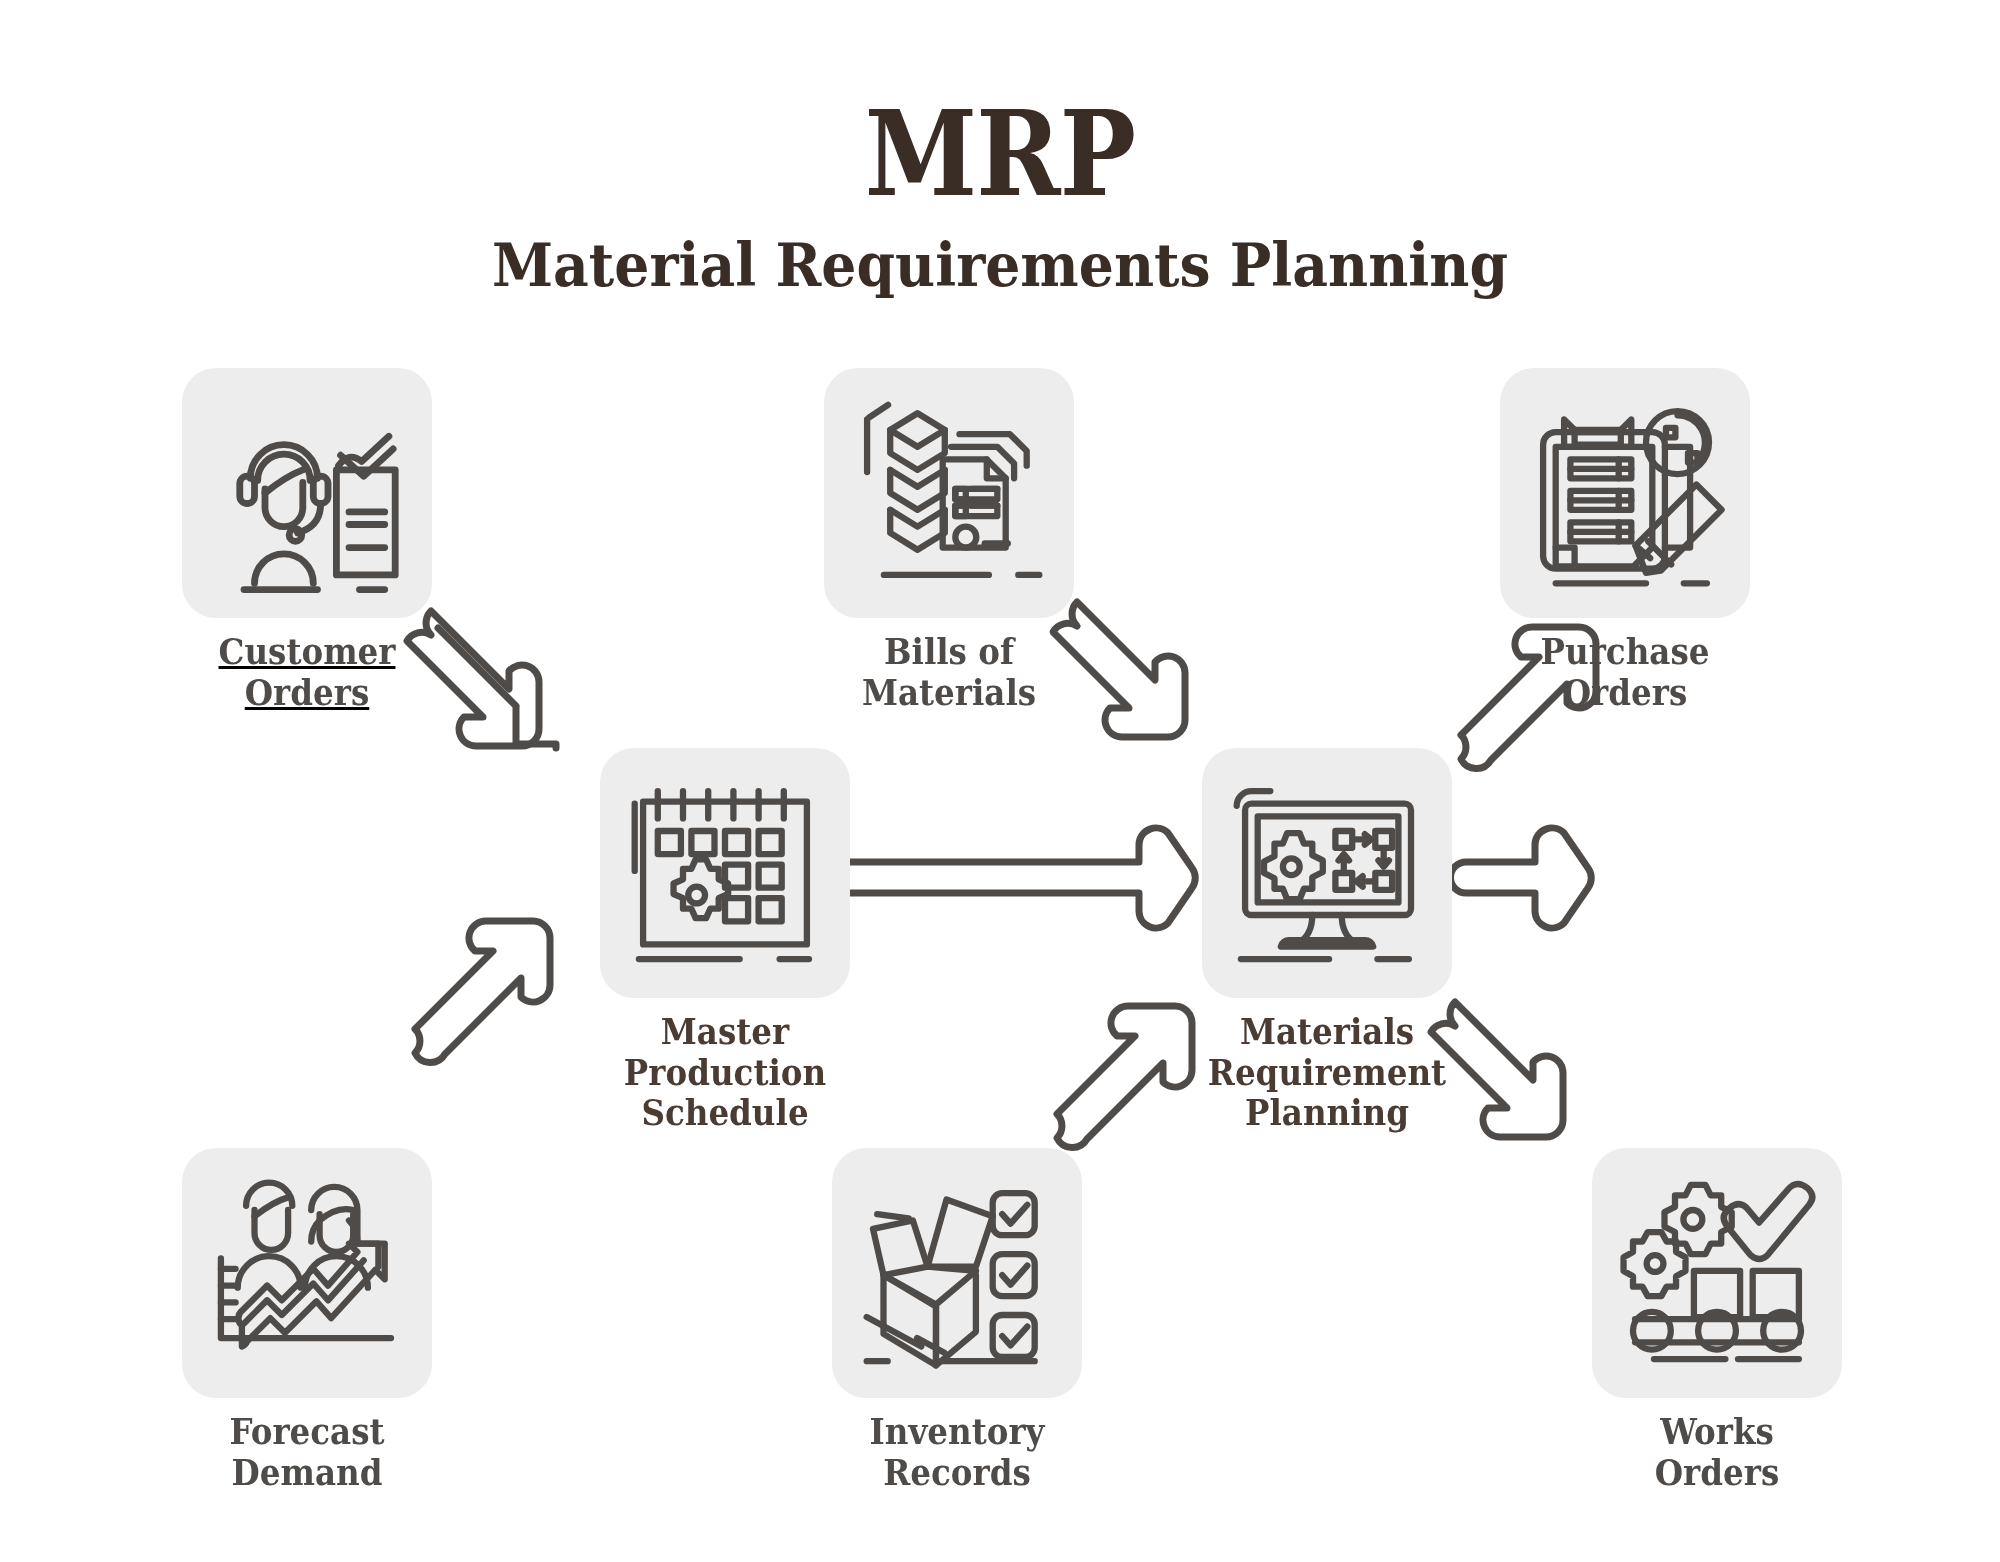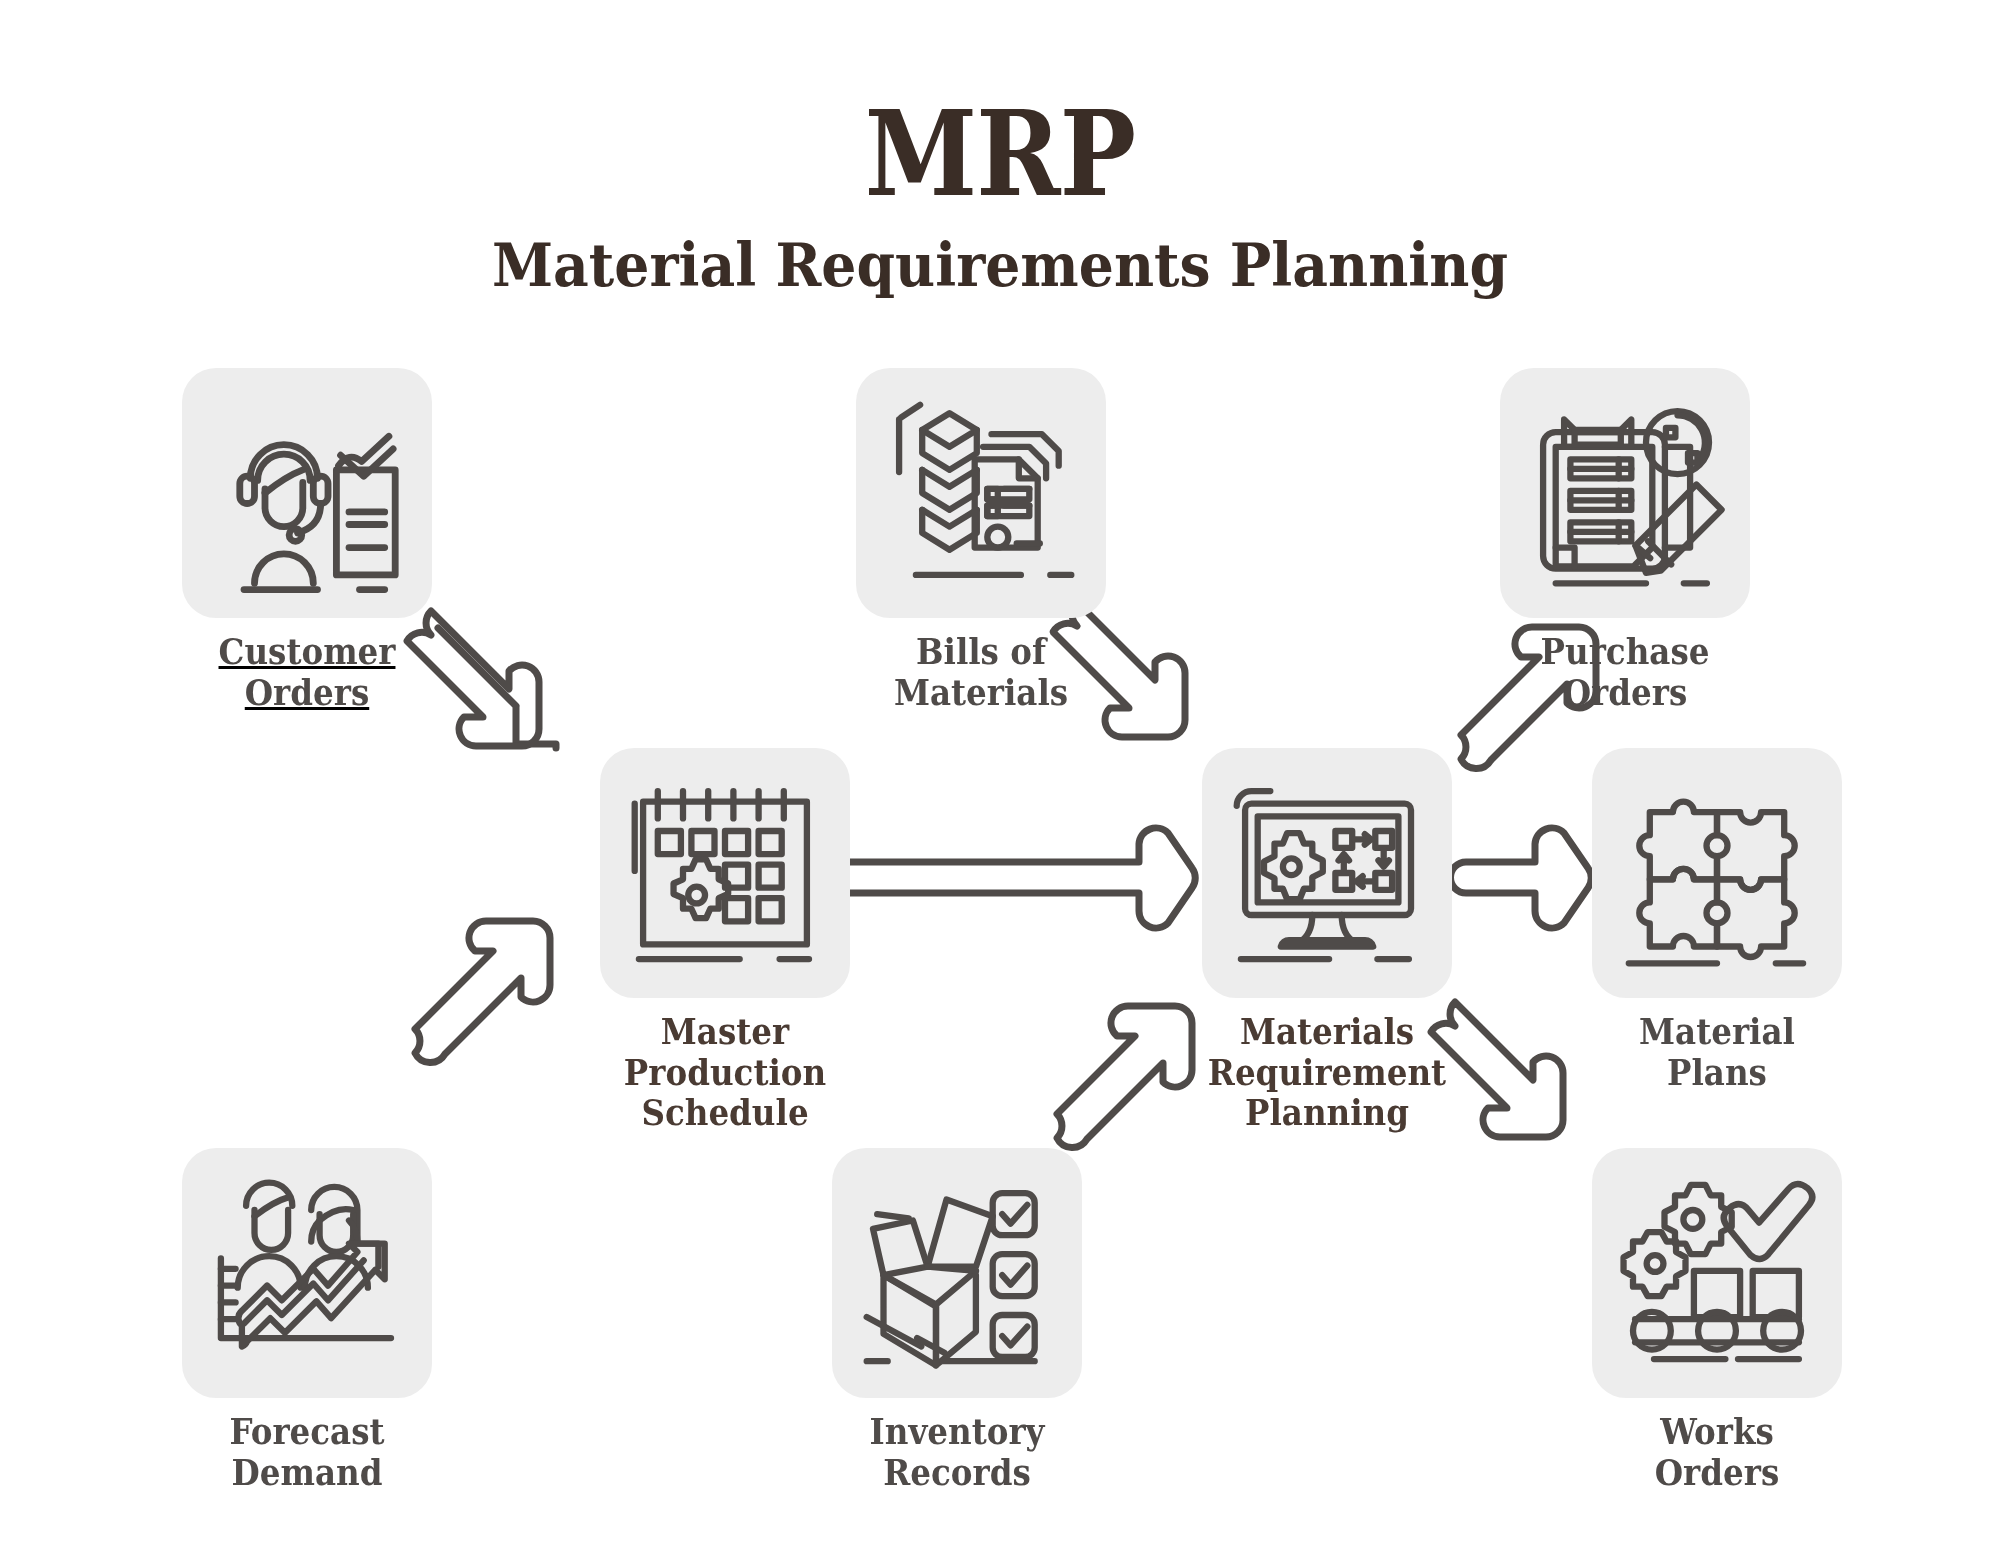--- a/index.html
+++ b/index.html
@@ -137,21 +137,21 @@
           <path d="M40 192 h70 M150 192 h24"></path>
         </g>
       </svg>
     </div>
     <div class="label">
       <div>Customer</div>
       <div>Orders</div>
     </div>
   </div>
 
-  <div class="node" style="left:856px;top:368px;">
+  <div class="node" style="left:824px;top:368px;">
     <div class="tile">
       <svg viewBox="0 0 200 200">
         <g fill="none" stroke="#4f4b49" stroke-width="6" stroke-linecap="round" stroke-linejoin="round">
           <path d="M22 30 v50"></path>
           <path d="M24 28 l18 -12"></path>
           <path d="M44 40 l26 -16 26 16 -26 16 z"></path>
           <path d="M44 40 v22 l26 16 26 -16 V40"></path>
           <path d="M44 78 l26 16 26 -16"></path>
           <path d="M44 78 v22 l26 16 26 -16 V78"></path>
           <path d="M44 116 l26 16 26 -16"></path>
@@ -255,37 +255,20 @@
         </g>
       </svg>
     </div>
     <div class="label wide center-label">
       <div>Materials</div>
       <div>Requirement</div>
       <div>Planning</div>
     </div>
   </div>
 
-  <div class="node" style="left:1592px;top:748px;">
-    <div class="tile">
-      <svg viewBox="0 0 200 200">
-        <g fill="none" stroke="#4f4b49" stroke-width="6" stroke-linecap="round" stroke-linejoin="round">
-          <path d="M36 42 h22 a10 10 0 1 1 20 0 h22 v22 a10 10 0 1 0 0 20 v22 H78 a10 10 0 1 0 -20 0 H36 V84 a10 10 0 1 1 0 -20 z"></path>
-          <path d="M100 42 h22 a10 10 0 1 0 20 0 h22 v22 a10 10 0 1 1 0 20 v22 h-22 a10 10 0 1 1 -20 0 h-22 V84 a10 10 0 1 0 0 -20 z"></path>
-          <path d="M36 106 h22 a10 10 0 1 1 20 0 h22 v22 a10 10 0 1 0 0 20 v22 H78 a10 10 0 1 0 -20 0 H36 v-22 a10 10 0 1 1 0 -20 z"></path>
-          <path d="M100 106 h22 a10 10 0 1 0 20 0 h22 v22 a10 10 0 1 1 0 20 v22 h-22 a10 10 0 1 1 -20 0 h-22 v-22 a10 10 0 1 0 0 -20 z"></path>
-          <path d="M16 186 h84 M156 186 h26"></path>
-        </g>
-      </svg>
-    </div>
-    <div class="label">
-      <div>Material</div>
-      <div>Plans</div>
-    </div>
-  </div>
 
   <div class="node" style="left:832px;top:1148px;">
     <div class="tile">
       <svg viewBox="0 0 200 200">
         <g fill="none" stroke="#4f4b49" stroke-width="6" stroke-linecap="round" stroke-linejoin="round">
           <path d="M20 58 l38 -8 14 44 -42 8 z"></path>
           <path d="M24 44 l30 4"></path>
           <path d="M72 94 l18 -64 44 16 -16 48 z"></path>
           <path d="M30 102 v56 l50 30 v-56 z"></path>
           <path d="M30 102 l50 28 38 -32"></path>

